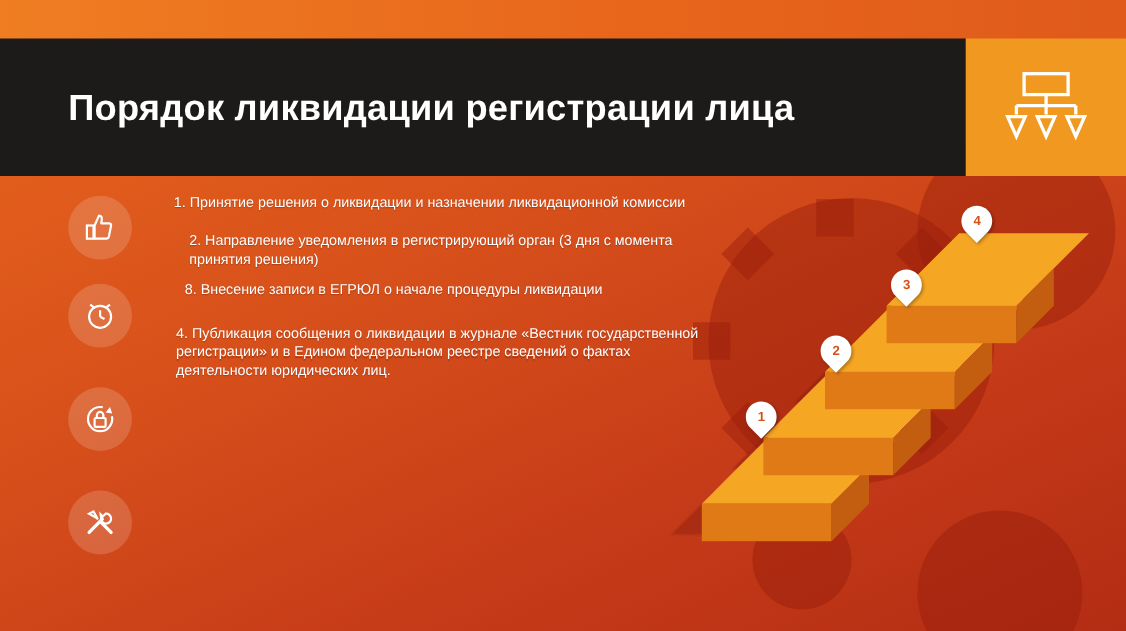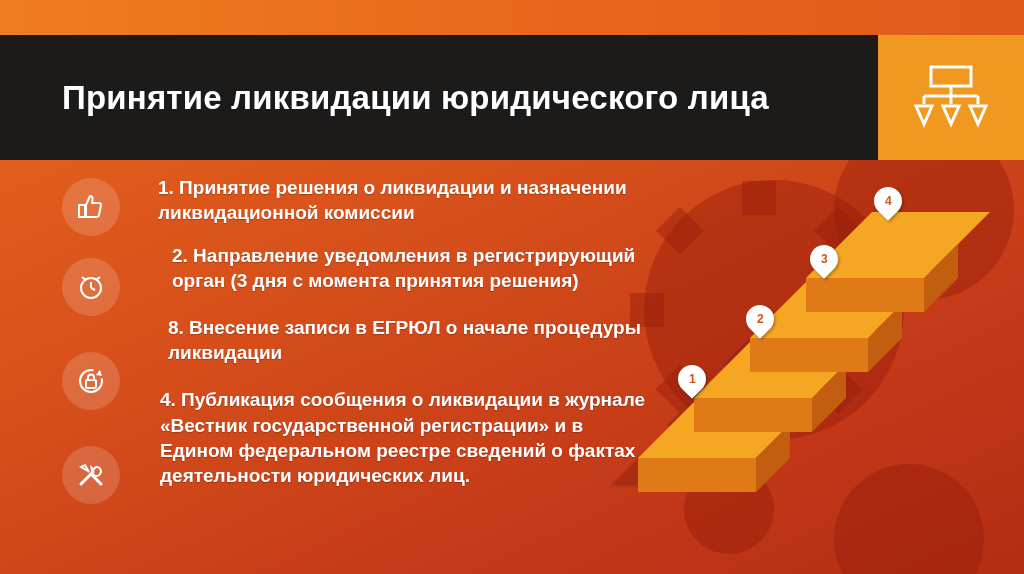--- a/index.html
+++ b/index.html
@@ -100,27 +100,27 @@
 
   
   .steps {
     position: absolute;
     left: 158px;
     top: 175px;
     width: 500px;
   }
   .step-text {
     color: #ffffff;
-    font-size: 19px;
-    font-weight: bold;
+    font-size: 13px;
+    font-weight: normal;
     line-height: 1.32;
     text-shadow: 0 1px 1px rgba(0,0,0,0.25);
   }
   .step-1 { margin-bottom: 18px; }
-  .step-2 { margin-left: 14px; margin-bottom: 22px; }
+  .step-2 { margin-left: 14px; margin-bottom: 10px; }
   .step-3 { margin-left: 10px; margin-bottom: 22px; }
   .step-4 { margin-left: 2px; }
 
   
   .stairs { position: absolute; left: 630px; top: 180px; width: 390px; height: 330px; }
   .stair { position: absolute; }
   .stair .top {
     position: absolute;
     width: 118px; height: 66px;
     background: #f5a623;
@@ -178,21 +178,21 @@
     <div class="tooth" style="transform:rotate(45deg)"></div>
     <div class="tooth" style="transform:rotate(90deg)"></div>
     <div class="tooth" style="transform:rotate(135deg)"></div>
     <div class="tooth" style="transform:rotate(180deg)"></div>
     <div class="tooth" style="transform:rotate(225deg)"></div>
     <div class="tooth" style="transform:rotate(270deg)"></div>
     <div class="tooth" style="transform:rotate(315deg)"></div>
   </div>
 
   <div class="title-bar">
-    <div class="title-text">Принятие ликвидации юридического лица</div>
+    <div class="title-text">Порядок ликвидации регистрации лица</div>
   </div>
 
   <div class="logo-box">
     <span>
       <svg width="78" height="70" viewBox="0 0 78 70">
         <rect x="19" y="4" width="40" height="19" fill="none" stroke="#ffffff" stroke-width="3"></rect>
         <line x1="39" y1="23" x2="39" y2="33" stroke="#ffffff" stroke-width="3"></line>
         <line x1="12" y1="33" x2="66" y2="33" stroke="#ffffff" stroke-width="3"></line>
         <line x1="12" y1="33" x2="12" y2="41" stroke="#ffffff" stroke-width="3"></line>
         <line x1="39" y1="33" x2="39" y2="41" stroke="#ffffff" stroke-width="3"></line>

